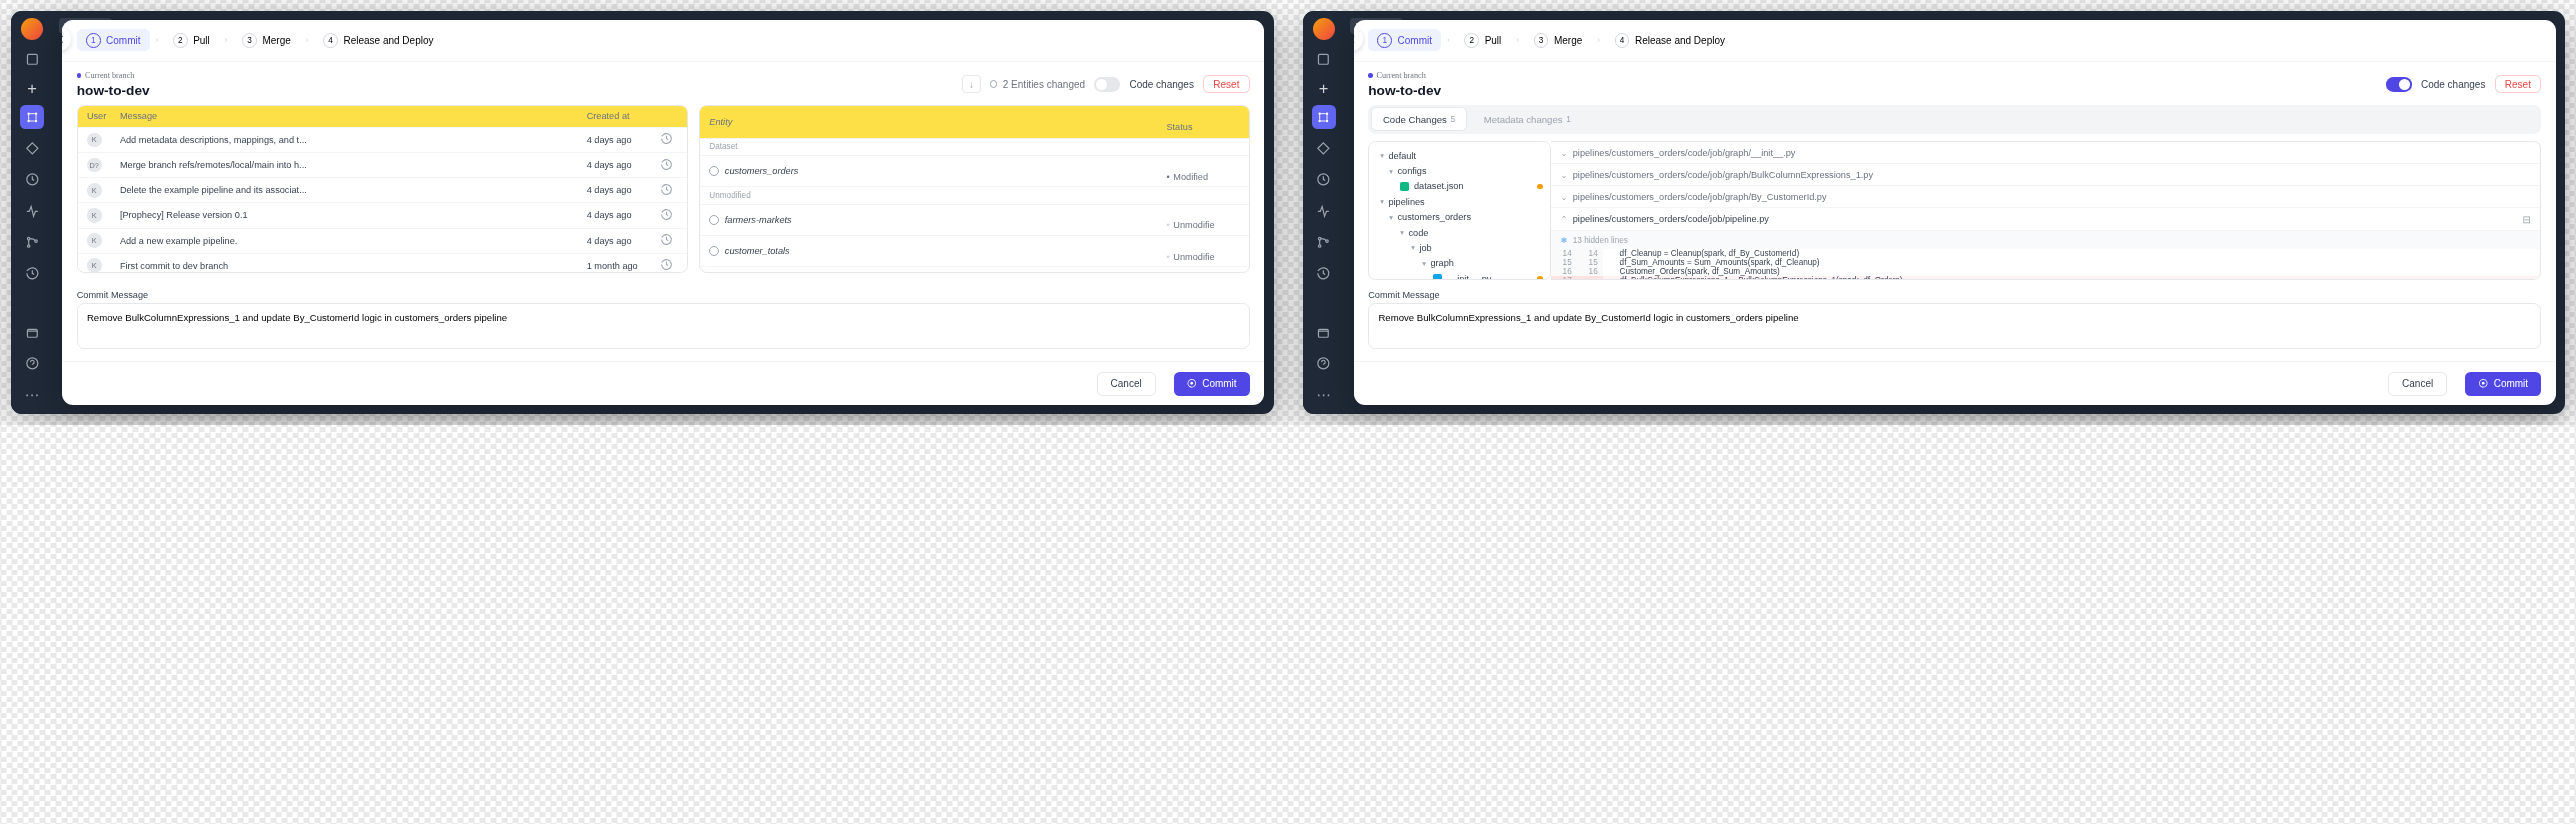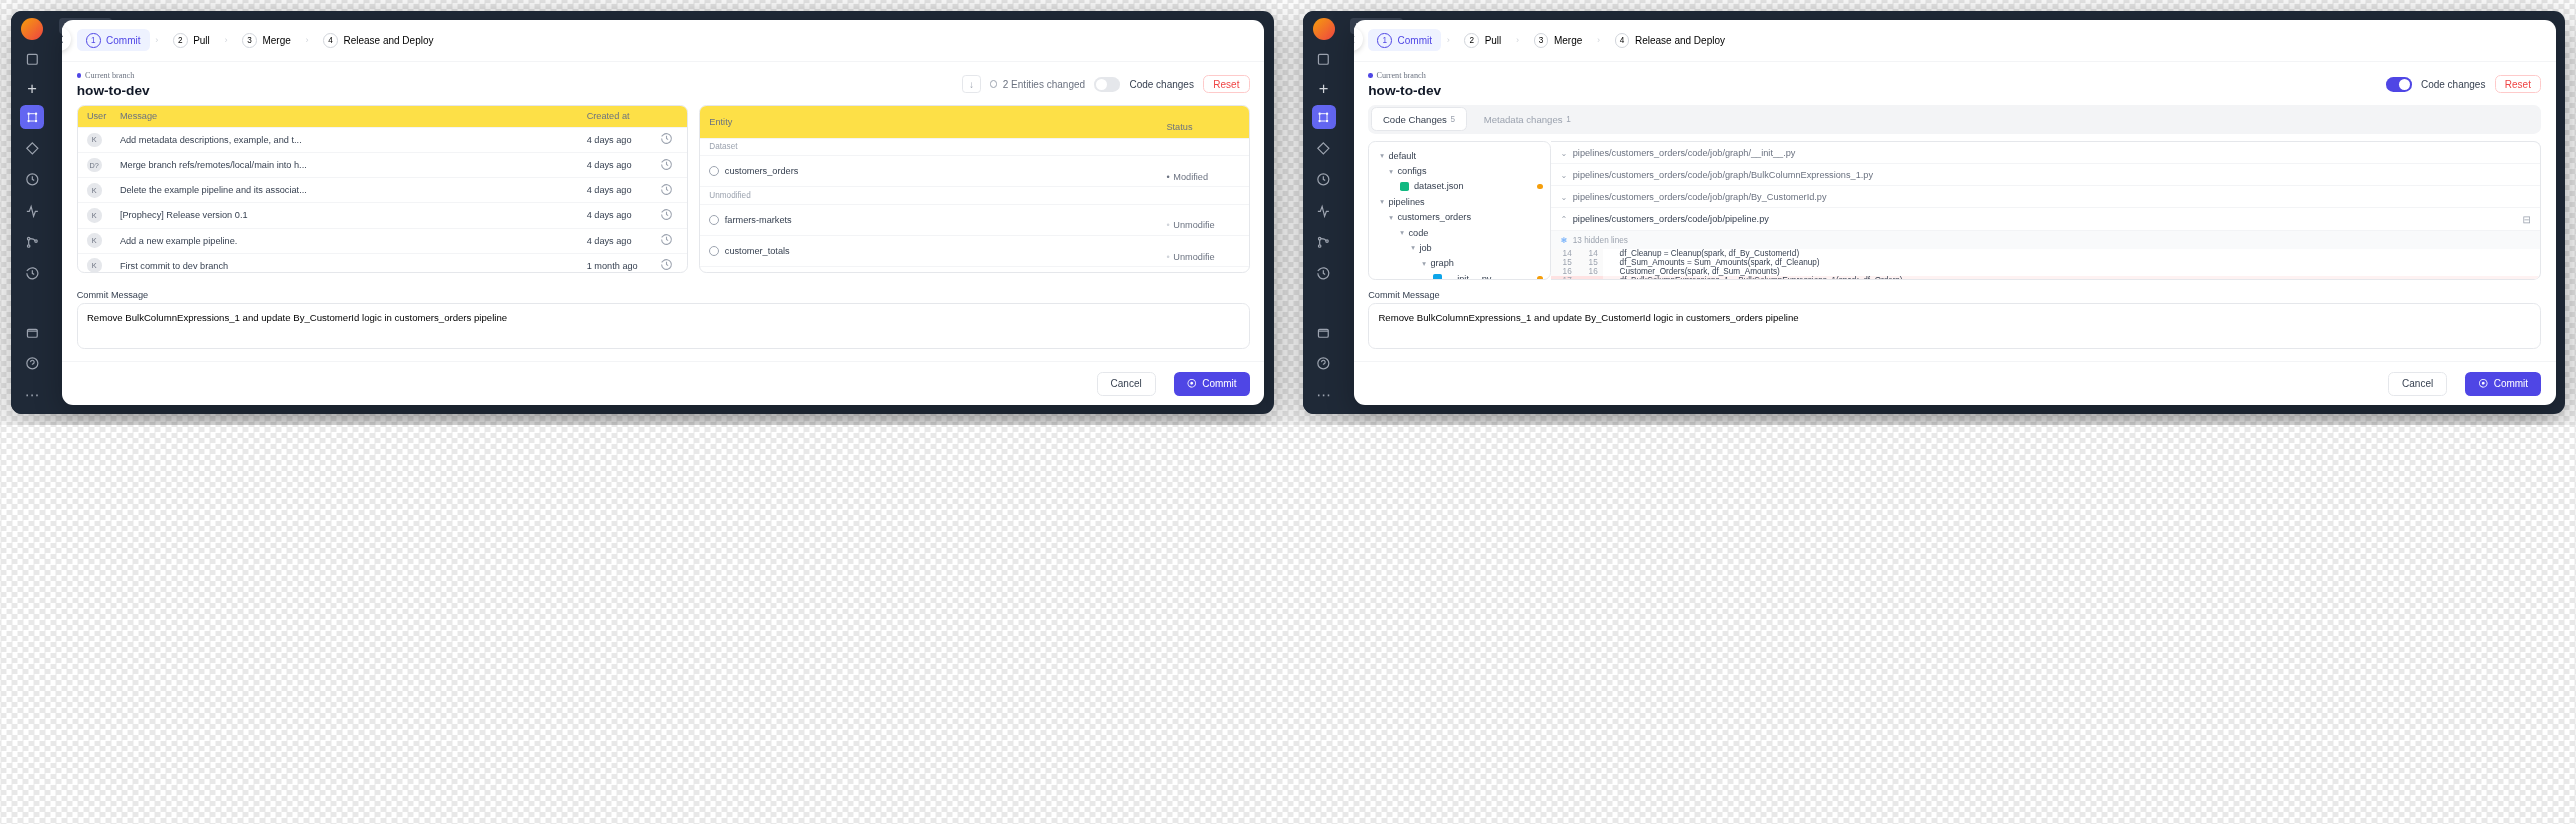--- a/index.html
+++ b/index.html
@@ -53,21 +53,21 @@
     .tbody { flex: 1; overflow-y: auto; font-size: 9.2px; }
     .row { display: flex; padding: 4.6px 9.2px; border-top: 0.9px solid #f3f4f6; align-items: center; color: #374151; }
     .avatar { width: 14.7px; height: 14.7px; border-radius: 50%; background: #e5e7eb; display: flex; align-items: center; justify-content: center; font-size: 7.3px; color: #6b7280; }
     .clock { width: 13px; height: 13px; color: #9ca3af; }
 
     .history .c1 { width: 33px; }
     .history .c2 { flex: 1; overflow: hidden; text-overflow: ellipsis; white-space: nowrap; padding-right: 7.3px; }
     .history .c3 { width: 73px; }
     .history .c4 { width: 18.3px; }
 
-    .entities .c1 { flex: 1; display: flex; align-items: center; gap: 5.5px; }
+    .entities .c1 { flex: 1; display: flex; align-items: center; gap: 5.5px; font-style: italic; }
     .entities .c2 { width: 73px; display: flex; align-items: center; gap: 3.7px; color: #6b7280; margin-top: 11px; }
     .cat { font-size: 8.2px; color: #9ca3af; padding: 3.7px 9.2px; border-top: 0.9px solid #f3f4f6; }
     .ering { width: 10px; height: 10px; border: 1.4px solid #9ca3af; border-radius: 50%; }
     .mod { color: #d97706; }
     .mod::before { content: "• "; }
     .unmod::before { content: "• "; color: #d1d5db; }
 
     .commit-area { padding: 9.2px 14.7px; }
     .commit-area label { font-size: 9.2px; color: #374151; font-weight: 500; display: block; margin-bottom: 3.7px; }
     .commit-area textarea { width: 100%; border: 0.9px solid #e5e7eb; border-radius: 7.3px; padding: 7.3px 9.2px; font-size: 9.6px; resize: none; height: 46px; font-family: inherit; }
@@ -310,21 +310,21 @@
             <div class="c1">User</div>
             <div class="c2">Message</div>
             <div class="c3">Created at</div>
             <div class="c4"></div>
           </div>
           <div class="tbody" id="hist-l">
               <div class="row">
                 <div class="c1">
                   <div class="avatar">K</div>
                 </div>
-                <div class="c2">Add metadata descriptions, example, and t...</div>
+                <div class="c2">Add metadata descriptions, mappings, and t...</div>
                 <div class="c3">4 days ago</div>
                 <div class="c4"><svg class="clock" viewBox="0 0 24 24" fill="none" stroke="currentColor" stroke-width="2">
                     <path d="M3 12a9 9 0 1 0 3-6.7L3 8"></path>
                     <path d="M12 7v5l3 2"></path>
                   </svg></div>
               </div>
               <div class="row">
                 <div class="c1">
                   <div class="avatar">D?</div>
                 </div>

